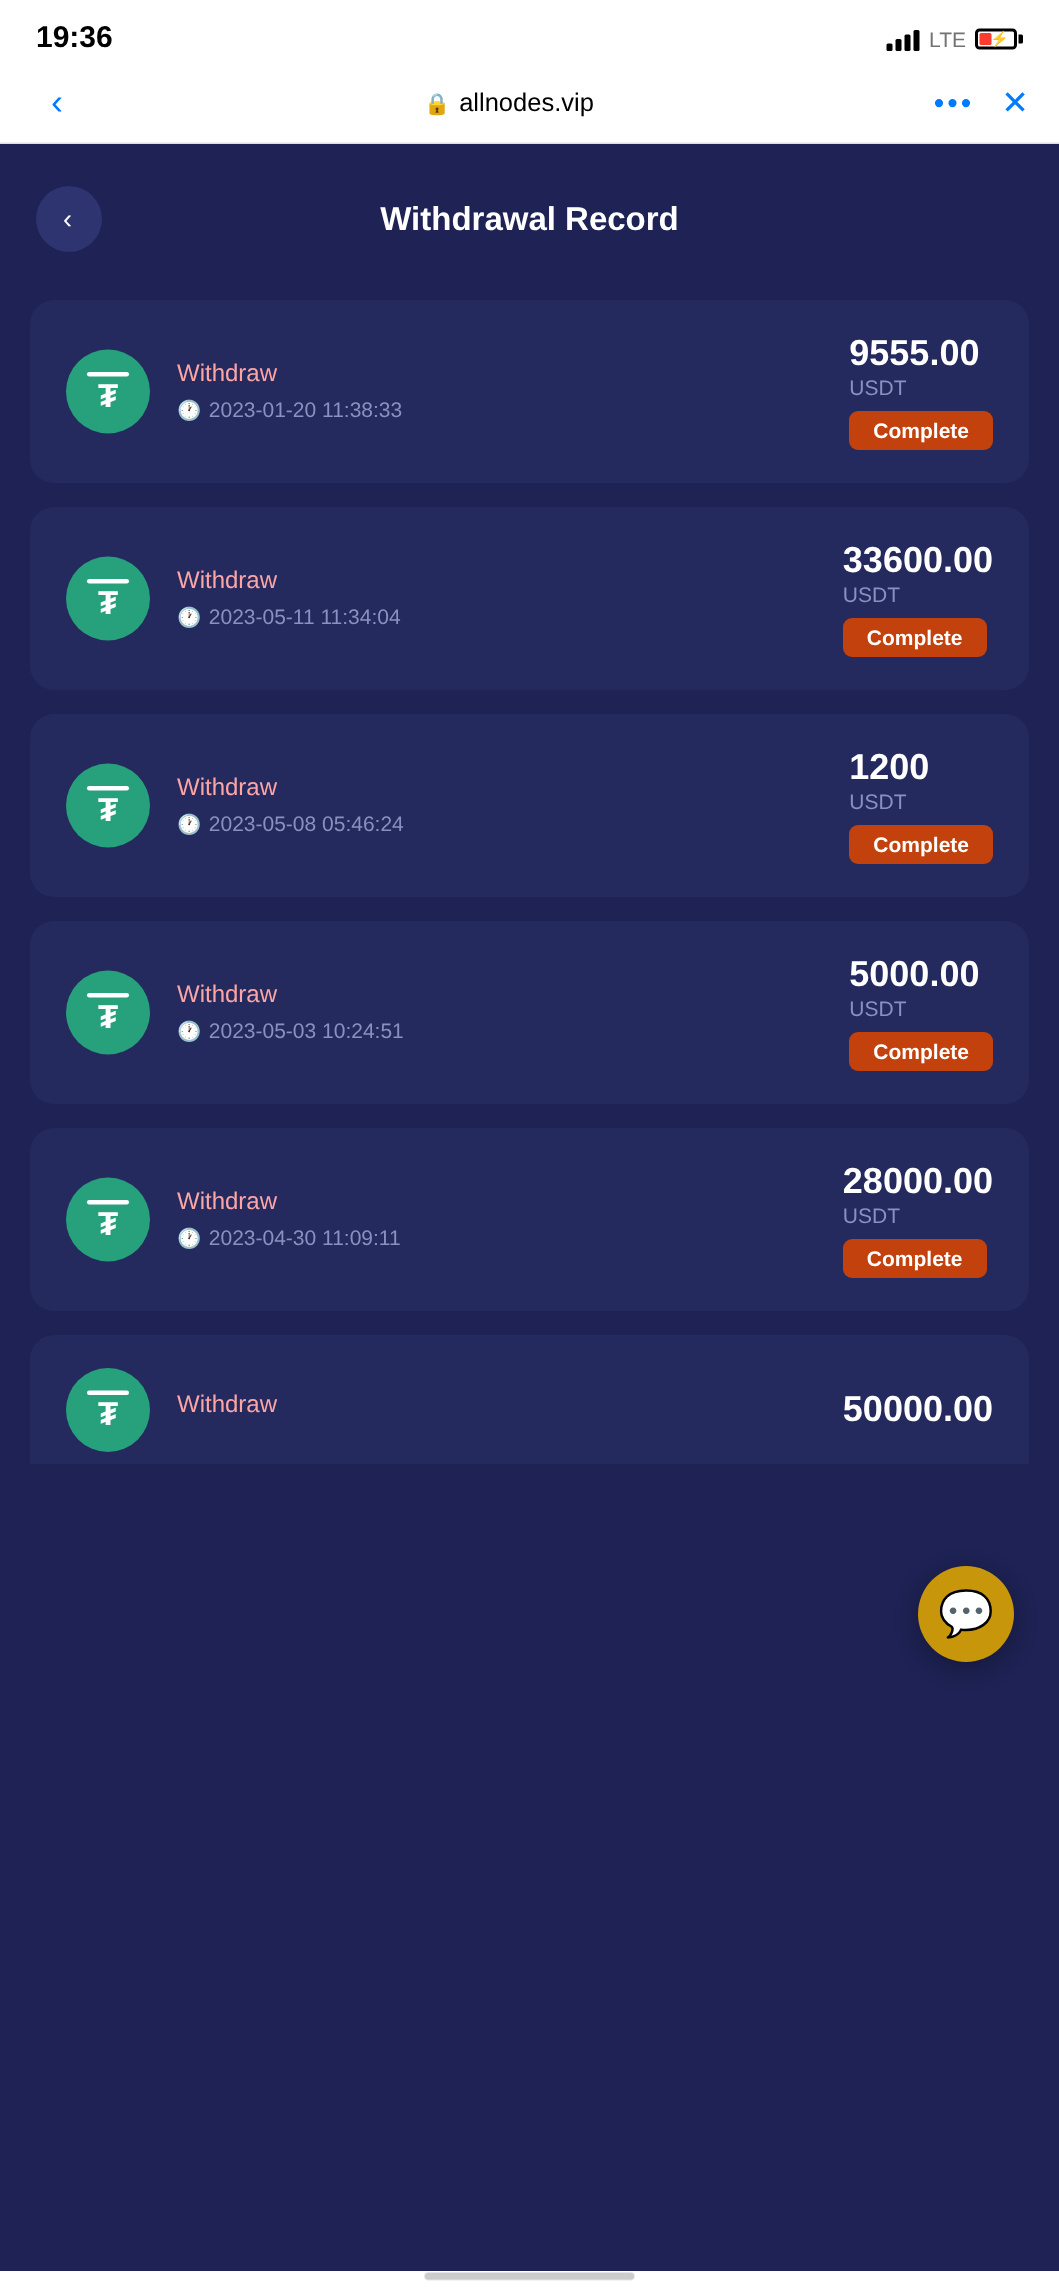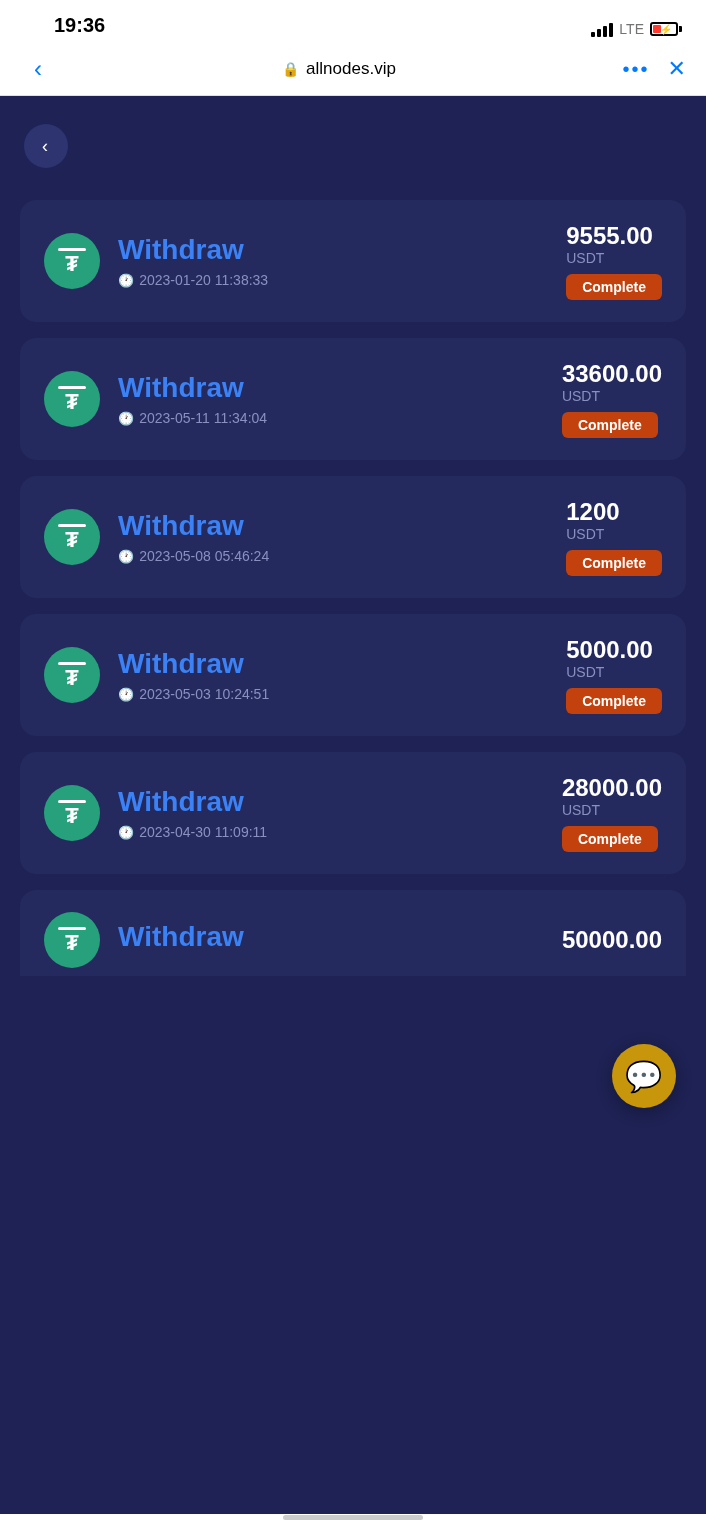--- a/index.html
+++ b/index.html
@@ -9,24 +9,23 @@
       min-height: 1528px;
       font-family: -apple-system, BlinkMacSystemFont, 'Helvetica Neue', Arial, sans-serif;
       background: #fff;
       overflow-x: hidden;
     }
 
     
     .status-bar {
       display: flex;
       justify-content: space-between;
-      align-items: flex-end;
+      align-items: center;
       padding: 14px 24px 8px 24px;
       background: #fff;
-      margin-left: 30px;
     }
     .status-time {
       font-size: 20px;
       font-weight: 700;
       color: #000;
     }
     .status-icons {
       display: flex;
       align-items: center;
       gap: 6px;
@@ -219,23 +218,23 @@
       margin-bottom: 2px;
     }
     .tether-t {
       font-size: 22px;
       font-weight: 900;
       color: #fff;
     }
 
     .card-info {}
     .card-title {
-      font-size: 28px;
-      font-weight: 700;
-      color: #3b82f6;
+      font-size: 16px;
+      font-weight: 400;
+      color: #fca5a5;
       margin-bottom: 6px;
     }
     .card-date {
       font-size: 14px;
       color: #8a90c0;
       display: flex;
       align-items: center;
       gap: 5px;
     }
     .clock-icon {
@@ -349,20 +348,21 @@
     <span class="browser-close">✕</span>
   </div>
 </div>
 
 <div class="main-content">
 
   <div class="page-header">
     <div class="back-btn">
       <span class="back-btn-arrow">‹</span>
     </div>
+    <span class="page-title">Withdrawal Record</span>
   </div>
 
   <div class="cards-list">
 
     <div class="card">
       <div class="card-left">
         <div class="tether-icon">
           <div class="tether-symbol">
             <div class="tether-bar"></div>
             <span class="tether-t">₮</span>

